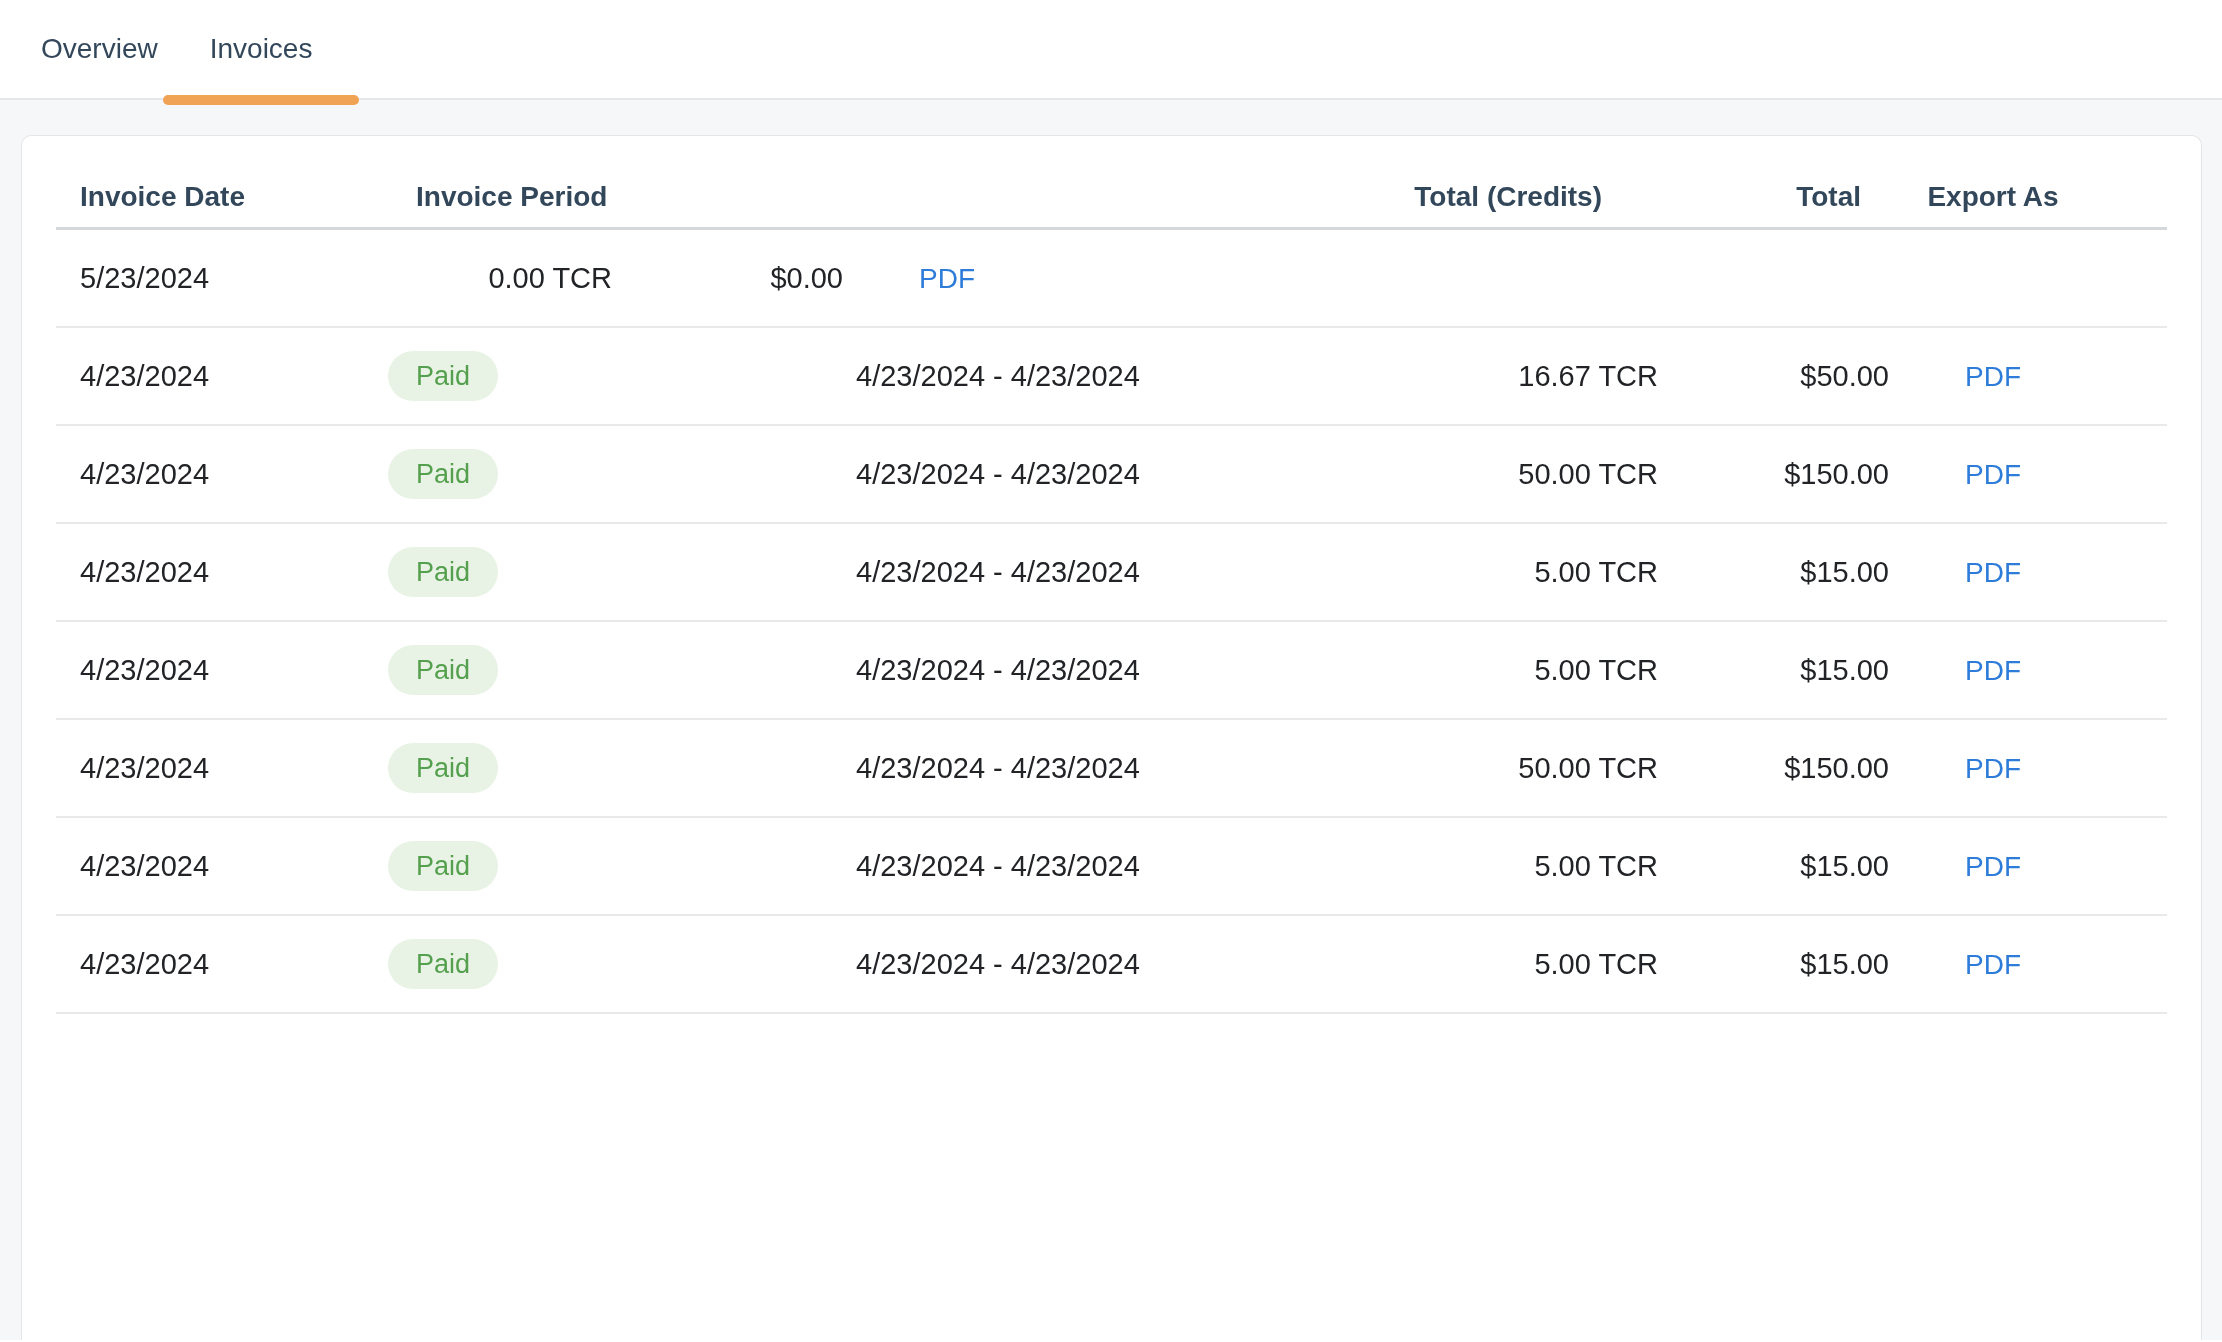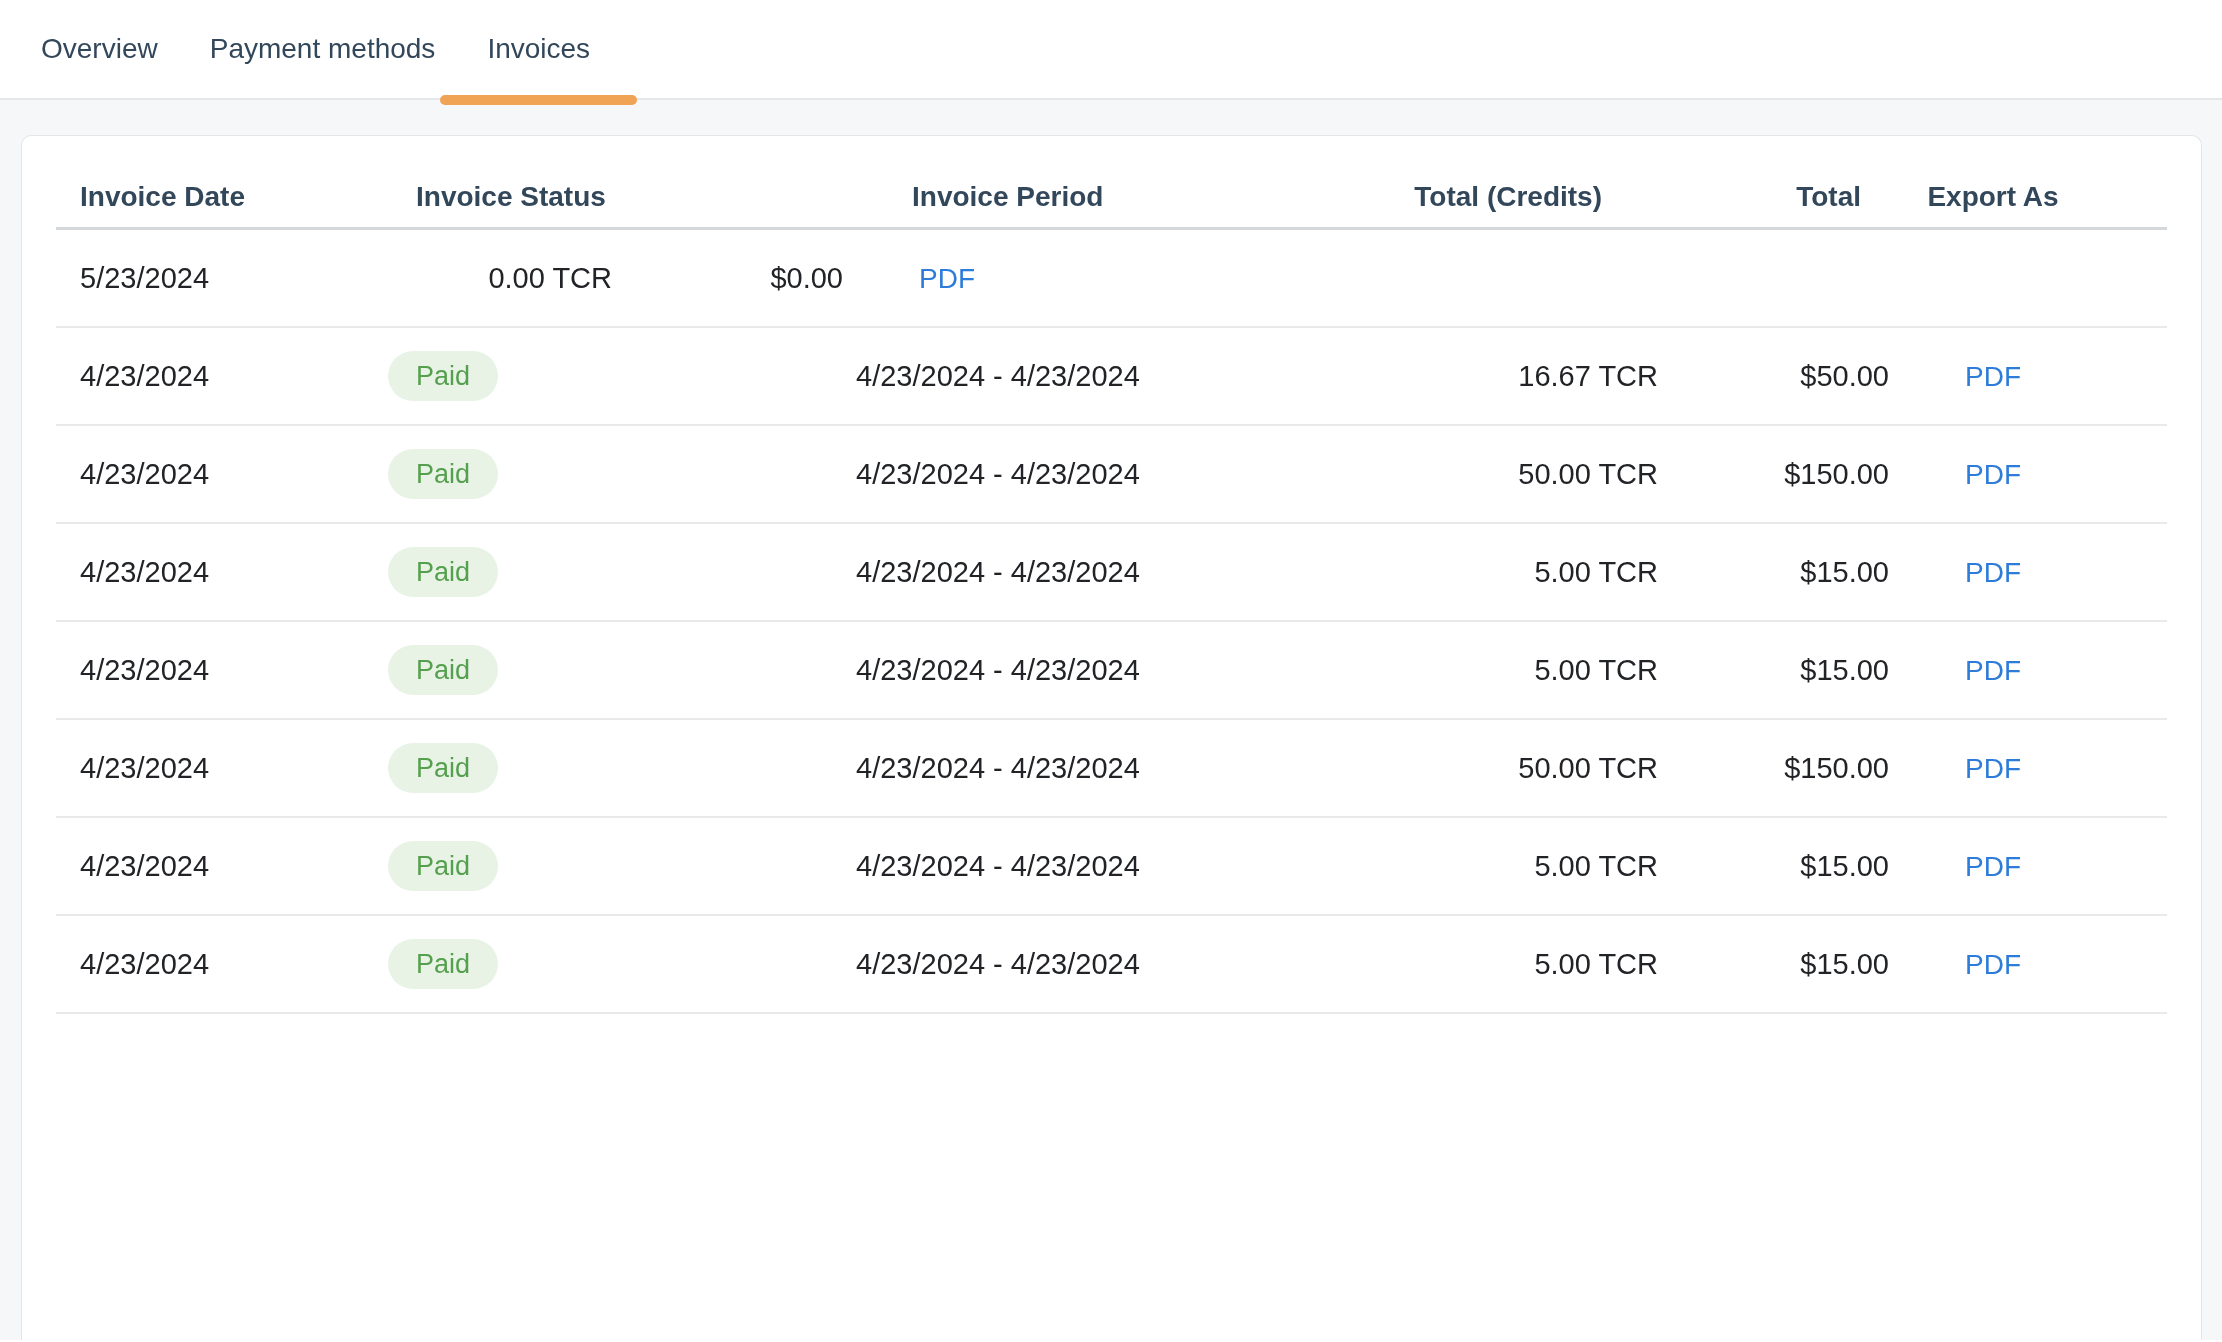--- a/index.html
+++ b/index.html
@@ -119,30 +119,28 @@
     font-weight:400;
     text-decoration:none;
     cursor:pointer;
   }
 </style>
 </head>
 <body>
 
 <div class="tabbar">
   <div class="tab">Overview</div>
-  <div class="tab">Payment methods</div>
   <div class="tab active">Invoices</div>
 </div>
 
 <div class="page">
   <div class="card">
     <div class="table">
       <div class="thead">
         <div class="col-date">Invoice Date</div>
-        <div class="col-status">Invoice Status</div>
         <div class="col-period">Invoice Period</div>
         <div class="col-credits">Total (Credits)</div>
         <div class="col-total">Total</div>
         <div class="col-export">Export As</div>
       </div>
       <div id="table-body">
   <div class="tr">
     <div class="col-date">5/23/2024</div>
     <div class="col-credits">0.00 TCR</div>
     <div class="col-total">$0.00</div>

